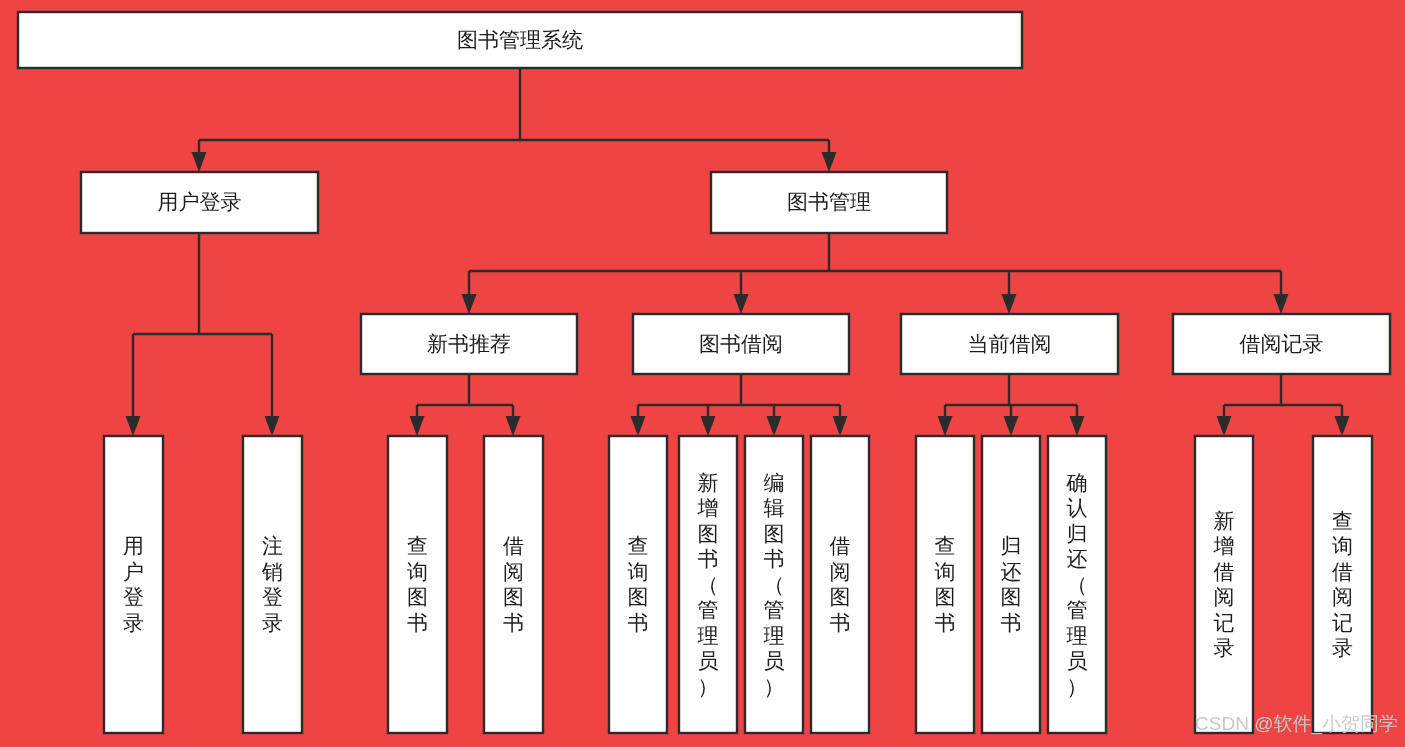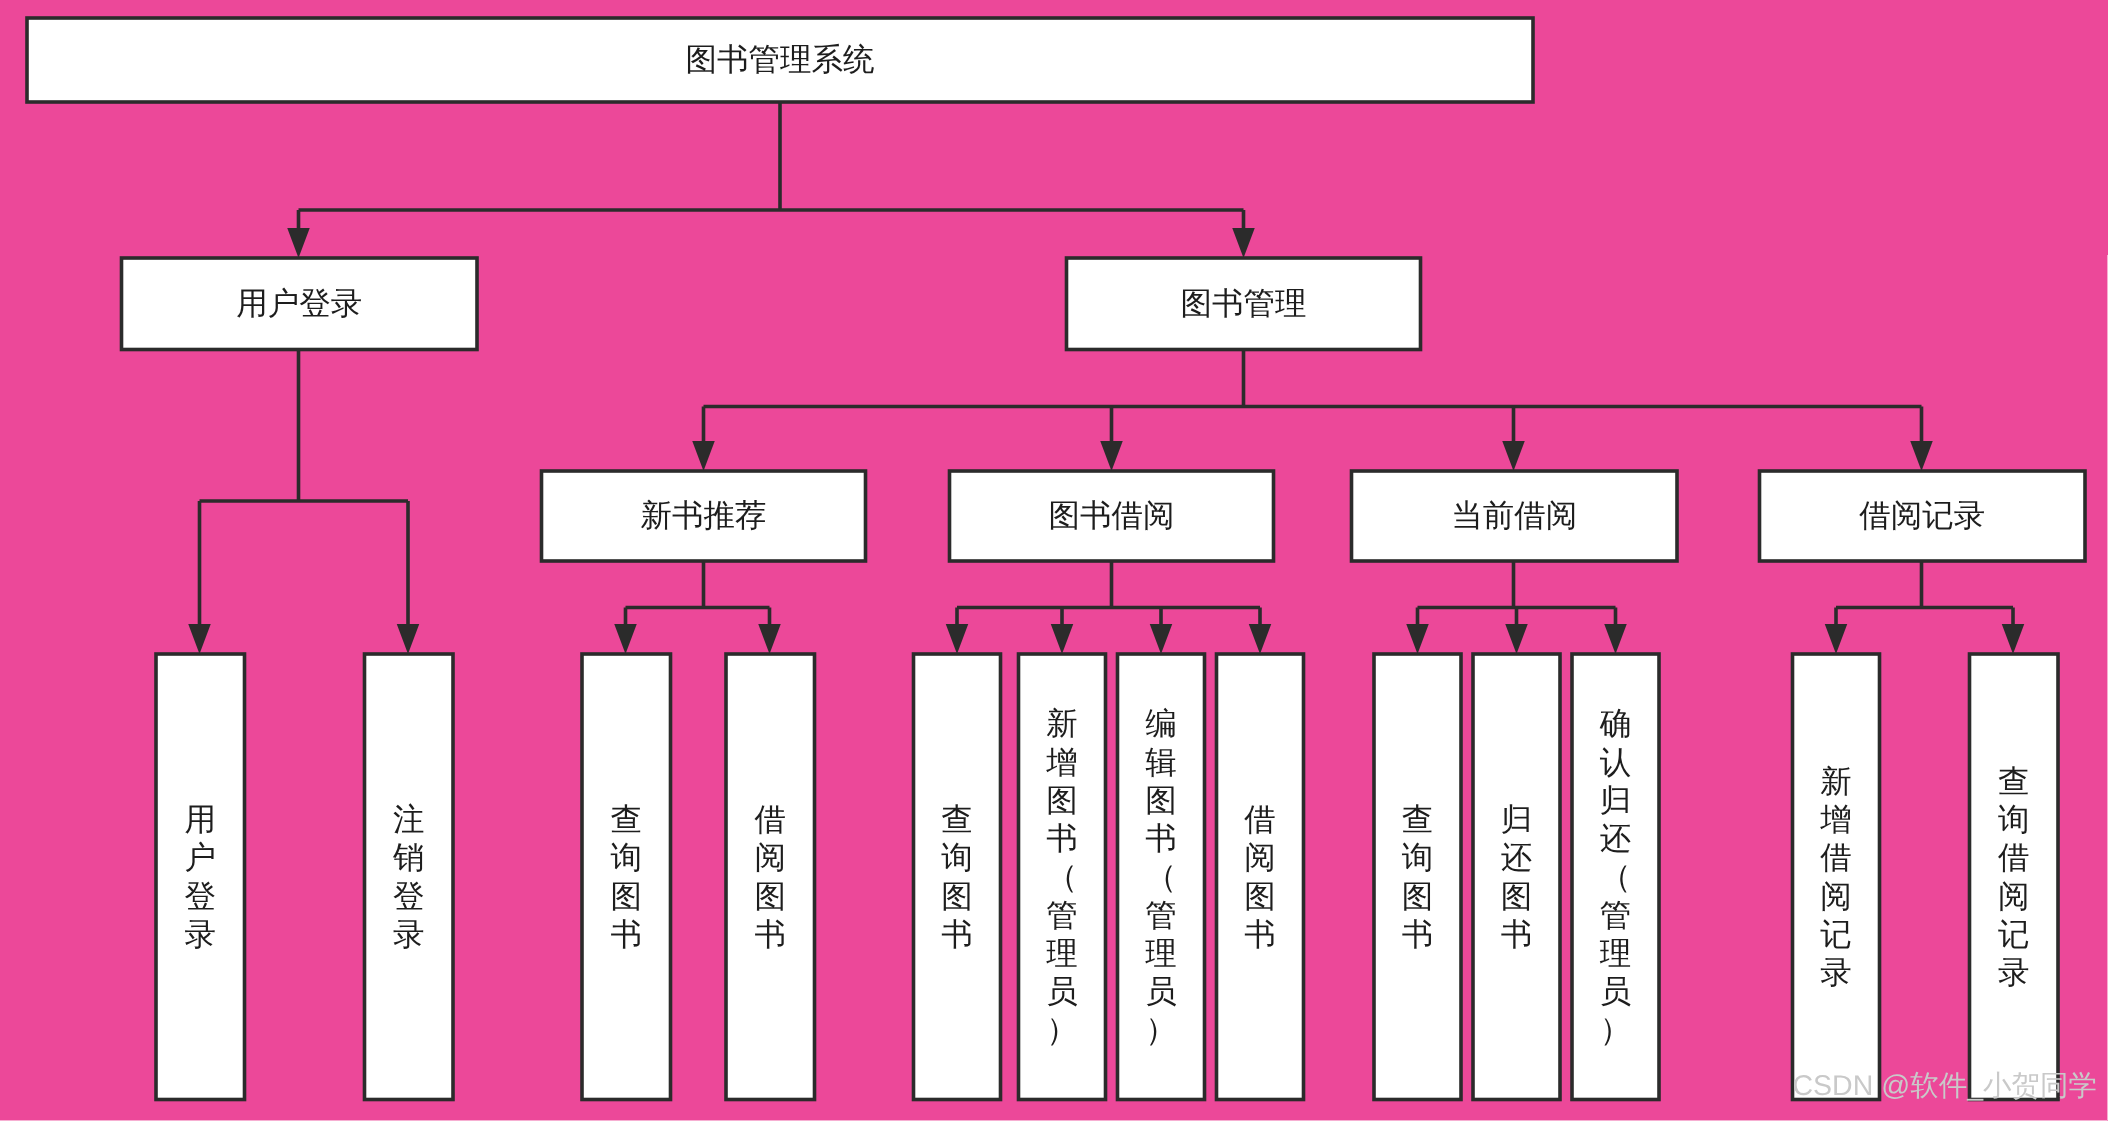--- a/index.html
+++ b/index.html
@@ -7,21 +7,21 @@
     padding: 0;
     background: #ffffff;
   }
   body {
     font-family: "Liberation Sans", "DejaVu Sans", sans-serif;
   }
   #diagram-root {
     position: relative;
     width: 1405px;
     height: 747px;
-    background: #ec4899;
+    background: #ef4444;
     overflow: hidden;
   }
   svg.chart-svg {
     position: absolute;
     top: 0;
     left: 0;
     width: 1405px;
     height: 747px;
     display: block;
   }

